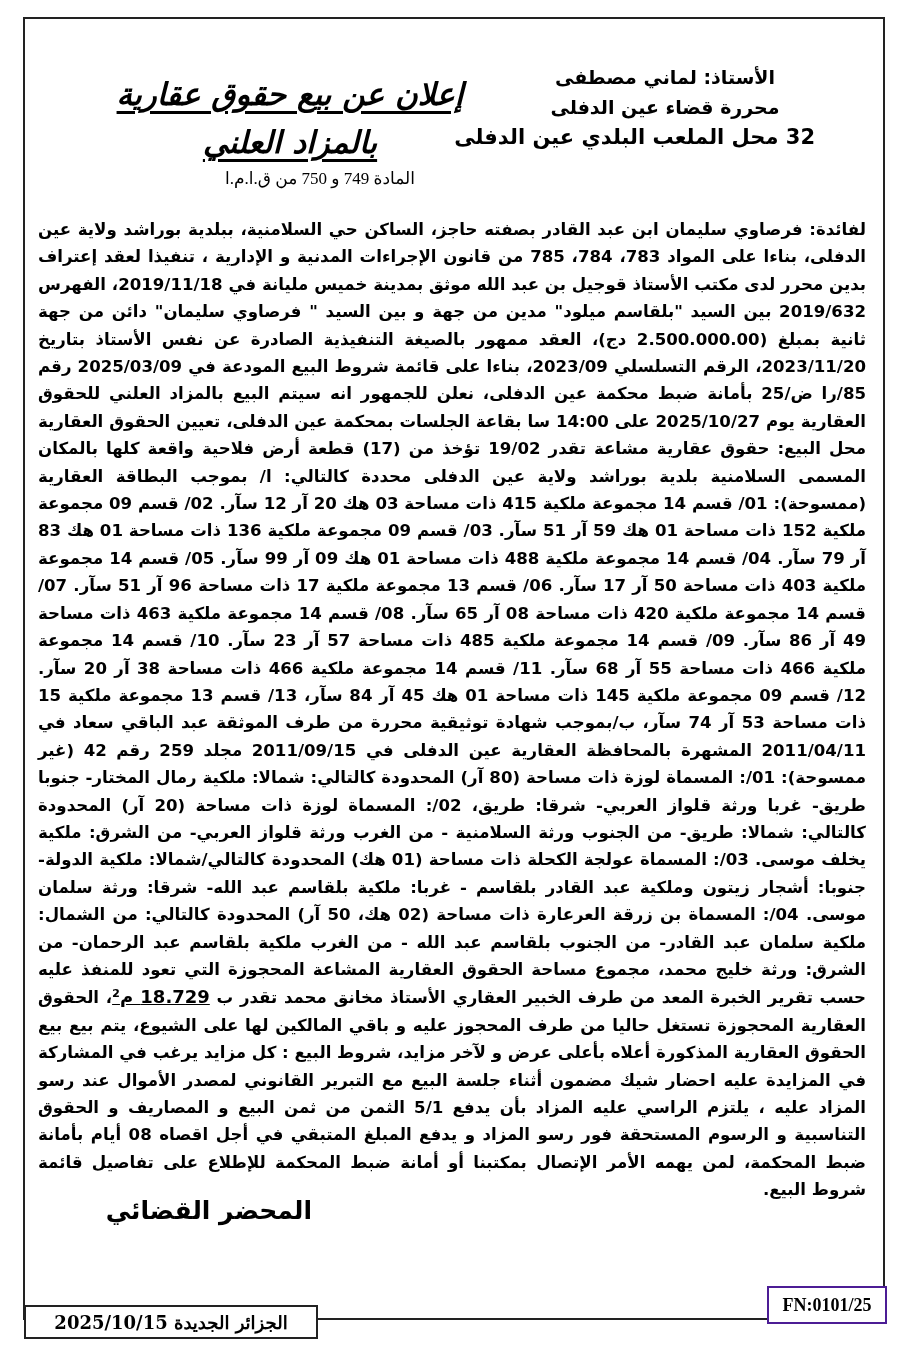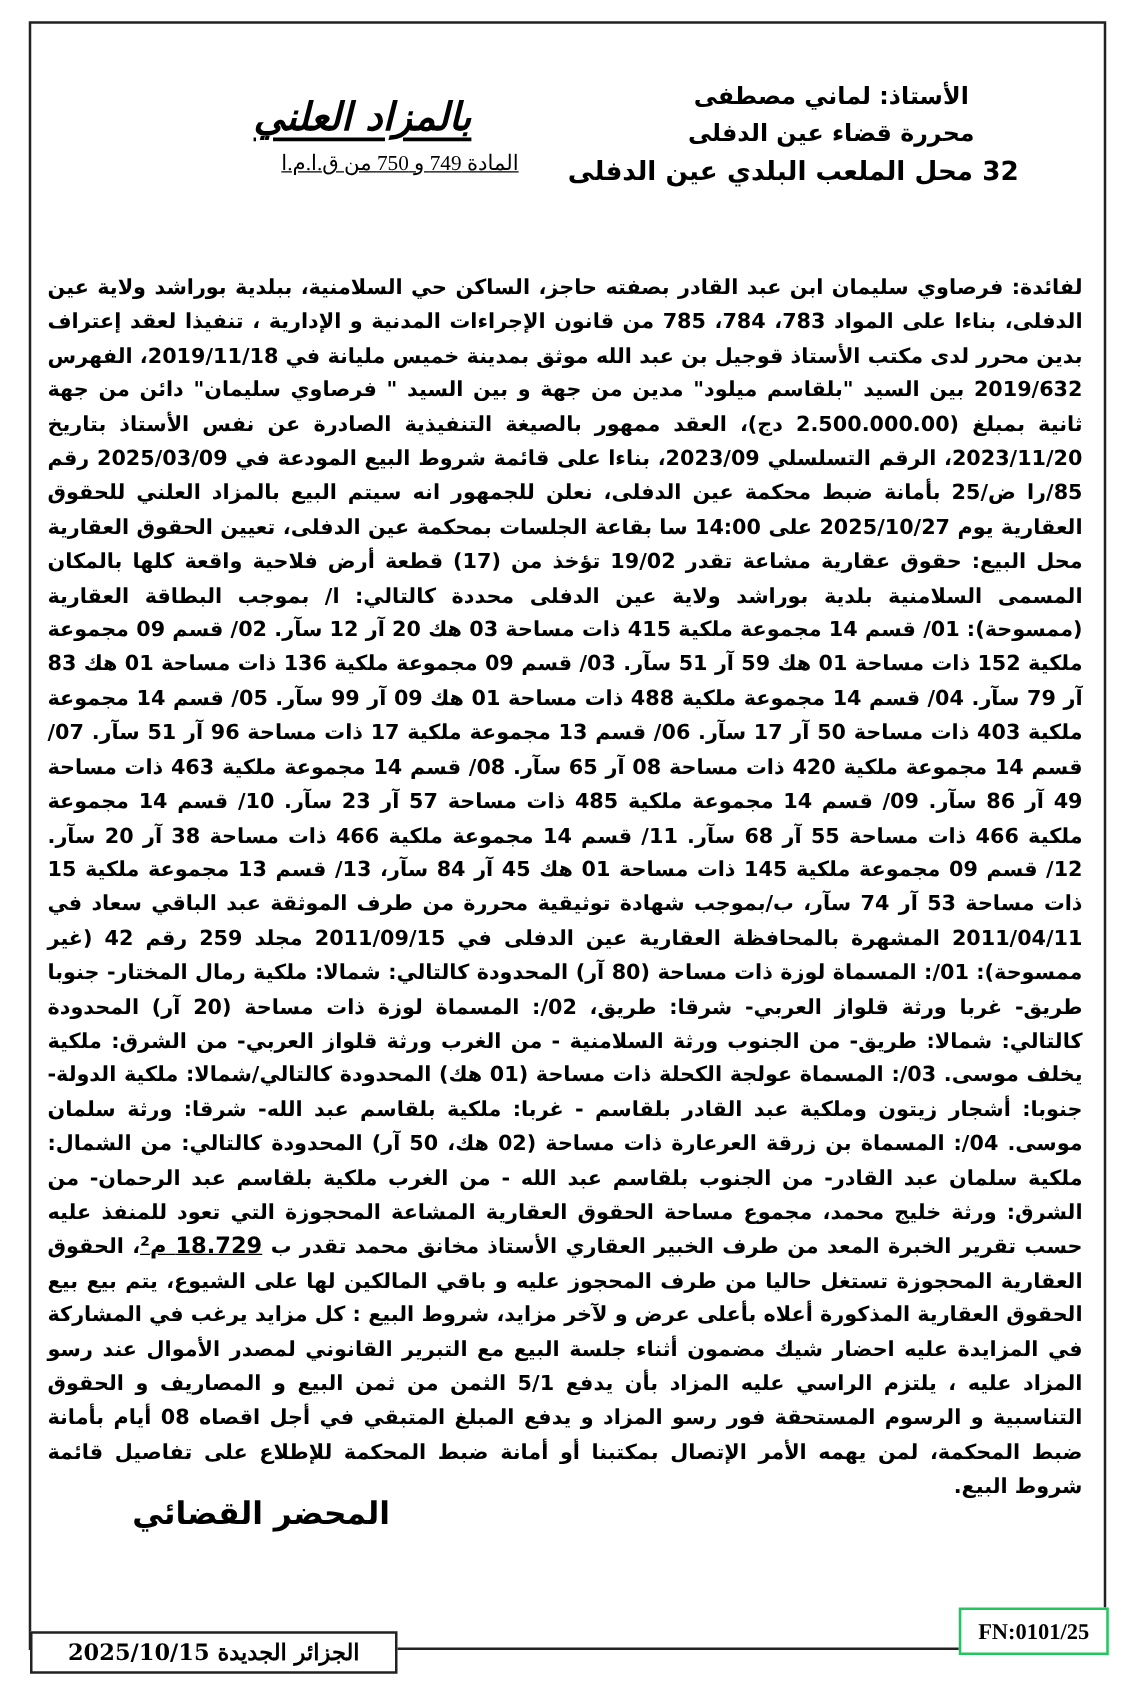--- a/index.html
+++ b/index.html
@@ -9,49 +9,50 @@
            border-left:2px solid #222; border-top:2px solid #222; border-right:2px solid #222;
            border-bottom:2px solid #222; box-sizing:border-box; }
   .header-right { position:absolute; right:82px; top:62px; width:300px; text-align:center;
                   font-weight:bold; font-size:19px; line-height:30px; }
   .header-right div { white-space:nowrap; }
   .header-right .big { font-size:21px; }
   .title-block { position:absolute; left:90px; top:70px; width:400px; text-align:center; }
   .title-line { font-family:"DejaVu Serif", serif; font-weight:bold; font-style:italic; font-size:31px;
                 line-height:48px; text-decoration:underline; text-decoration-thickness:3px;
                 text-underline-offset:6px; white-space:nowrap; display:block; }
-  .title-sub { font-family:"Liberation Serif", serif; font-size:17px; text-decoration:underline;
+  .title-sub { font-family:"Liberation Serif", serif; font-size:17px; 
                display:inline-block; margin-top:2px; position:relative; left:30px; }
   .body-text { position:absolute; left:38px; top:216px; width:828px; font-weight:bold;
                font-size:16.6px; line-height:27.4px; text-align:justify; text-align-last:right; }
   .body-text p { margin:0; }
   .body-text .area { text-decoration:underline; font-size:18px; }
   .signature { position:absolute; right:585px; top:1196px; font-weight:bold; font-size:25px;
                white-space:nowrap; }
   .footer-left { position:absolute; left:24px; top:1289px; width:294px; height:34px;
                  border:2px solid #222; box-sizing:border-box; background:#fff;
                  font-family:"DejaVu Serif", serif; font-weight:bold; font-size:18px;
                  display:flex; align-items:center; justify-content:center; white-space:nowrap;margin-top:16px; }
   .footer-right { position:absolute; left:767px; top:1286px; width:120px; height:38px;
-                  border:2px solid #22c55e; box-sizing:border-box; background:#fff;
+                  border:2px solid #4c1d95; box-sizing:border-box; background:#fff;
                   font-family:"Liberation Serif", serif; font-weight:bold; font-size:18px;
                   display:flex; align-items:center; justify-content:center; direction:ltr; }
 </style>
 </head>
 <body>
 
 <div class="frame"></div>
 
 <div class="header-right">
   <div>الأستاذ: لماني مصطفى</div>
   <div>محررة قضاء عين الدفلى</div>
   <div class="big">32 محل الملعب البلدي عين الدفلى</div>
 </div>
 
 <div class="title-block">
+  <span class="title-line">إعلان عن بيع حقوق عقارية</span>
   <span class="title-line">بالمزاد العلني</span>
   <span class="title-sub">المادة 749 و 750 من ق.ا.م.ا</span>
 </div>
 
 <div class="body-text">
   <p><span>لفائدة: فرصاوي سليمان ابن عبد القادر بصفته حاجز، الساكن حي السلامنية، ببلدية بوراشد ولاية عين الدفلى، بناءا على المواد 783، 784، 785 من قانون الإجراءات المدنية و الإدارية ، تنفيذا لعقد إعتراف بدين محرر لدى مكتب الأستاذ قوجيل بن عبد الله موثق بمدينة خميس مليانة في 2019/11/18، الفهرس 2019/632 بين السيد "بلقاسم ميلود" مدين من جهة و بين السيد " فرصاوي سليمان" دائن من جهة ثانية بمبلغ (2.500.000.00 دج)، العقد ممهور بالصيغة التنفيذية الصادرة عن نفس الأستاذ بتاريخ 2023/11/20، الرقم التسلسلي 2023/09، بناءا على قائمة شروط البيع المودعة في 2025/03/09 رقم 85/را ض/25 بأمانة ضبط محكمة عين الدفلى، نعلن للجمهور انه سيتم البيع بالمزاد العلني للحقوق العقارية يوم 2025/10/27 على 14:00 سا بقاعة الجلسات بمحكمة عين الدفلى، تعيين الحقوق العقارية محل البيع: حقوق عقارية مشاعة تقدر 19/02 تؤخذ من (17) قطعة أرض فلاحية واقعة كلها بالمكان المسمى السلامنية بلدية بوراشد ولاية عين الدفلى محددة كالتالي: ا/ بموجب البطاقة العقارية (ممسوحة): 01/ قسم 14 مجموعة ملكية 415 ذات مساحة 03 هك 20 آر 12 سآر. 02/ قسم 09 مجموعة ملكية 152 ذات مساحة 01 هك 59 آر 51 سآر. 03/ قسم 09 مجموعة ملكية 136 ذات مساحة 01 هك 83 آر 79 سآر. 04/ قسم 14 مجموعة ملكية 488 ذات مساحة 01 هك 09 آر 99 سآر. 05/ قسم 14 مجموعة ملكية 403 ذات مساحة 50 آر 17 سآر. 06/ قسم 13 مجموعة ملكية 17 ذات مساحة 96 آر 51 سآر. 07/ قسم 14 مجموعة ملكية 420 ذات مساحة 08 آر 65 سآر. 08/ قسم 14 مجموعة ملكية 463 ذات مساحة 49 آر 86 سآر. 09/ قسم 14 مجموعة ملكية 485 ذات مساحة 57 آر 23 سآر. 10/ قسم 14 مجموعة ملكية 466 ذات مساحة 55 آر 68 سآر. 11/ قسم 14 مجموعة ملكية 466 ذات مساحة 38 آر 20 سآر. 12/ قسم 09 مجموعة ملكية 145 ذات مساحة 01 هك 45 آر 84 سآر، 13/ قسم 13 مجموعة ملكية 15 ذات مساحة 53 آر 74 سآر، ب/بموجب شهادة توثيقية محررة من طرف الموثقة عبد الباقي سعاد في 2011/04/11 المشهرة بالمحافظة العقارية عين الدفلى في 2011/09/15 مجلد 259 رقم 42 (غير ممسوحة): 01/: المسماة لوزة ذات مساحة (80 آر) المحدودة كالتالي: شمالا: ملكية رمال المختار- جنوبا طريق- غربا ورثة قلواز العربي- شرقا: طريق، 02/: المسماة لوزة ذات مساحة (20 آر) المحدودة كالتالي: شمالا: طريق- من الجنوب ورثة السلامنية - من الغرب ورثة قلواز العربي- من الشرق: ملكية يخلف موسى. 03/: المسماة عولجة الكحلة ذات مساحة (01 هك) المحدودة كالتالي/شمالا: ملكية الدولة- جنوبا: أشجار زيتون وملكية عبد القادر بلقاسم - غربا: ملكية بلقاسم عبد الله- شرقا: ورثة سلمان موسى. 04/: المسماة بن زرقة العرعارة ذات مساحة (02 هك، 50 آر) المحدودة كالتالي: من الشمال: ملكية سلمان عبد القادر- من الجنوب بلقاسم عبد الله - من الغرب ملكية بلقاسم عبد الرحمان- من الشرق: ورثة خليج محمد، مجموع مساحة الحقوق العقارية المشاعة المحجوزة التي تعود للمنفذ عليه حسب تقرير الخبرة المعد من طرف الخبير العقاري الأستاذ مخانق محمد تقدر ب</span> <span class="area">18.729 م²</span><span>، الحقوق العقارية المحجوزة تستغل حاليا من طرف المحجوز عليه و باقي المالكين لها على الشيوع، يتم بيع بيع الحقوق العقارية المذكورة أعلاه بأعلى عرض و لآخر مزايد، شروط البيع : كل مزايد يرغب في المشاركة في المزايدة عليه احضار شيك مضمون أثناء جلسة البيع مع التبرير القانوني لمصدر الأموال عند رسو المزاد عليه ، يلتزم الراسي عليه المزاد بأن يدفع 5/1 الثمن من ثمن البيع و المصاريف و الحقوق التناسبية و الرسوم المستحقة فور رسو المزاد و يدفع المبلغ المتبقي في أجل اقصاه 08 أيام بأمانة ضبط المحكمة، لمن يهمه الأمر الإتصال بمكتبنا أو أمانة ضبط المحكمة للإطلاع على تفاصيل قائمة شروط البيع.</span></p>
 </div>
 
 <div class="signature">المحضر القضائي</div>
 

